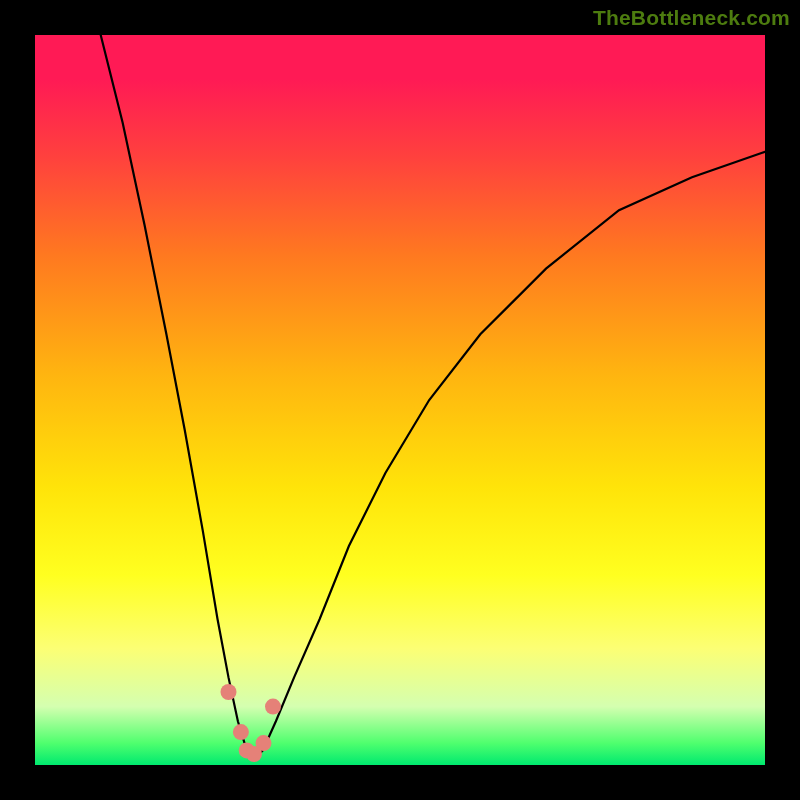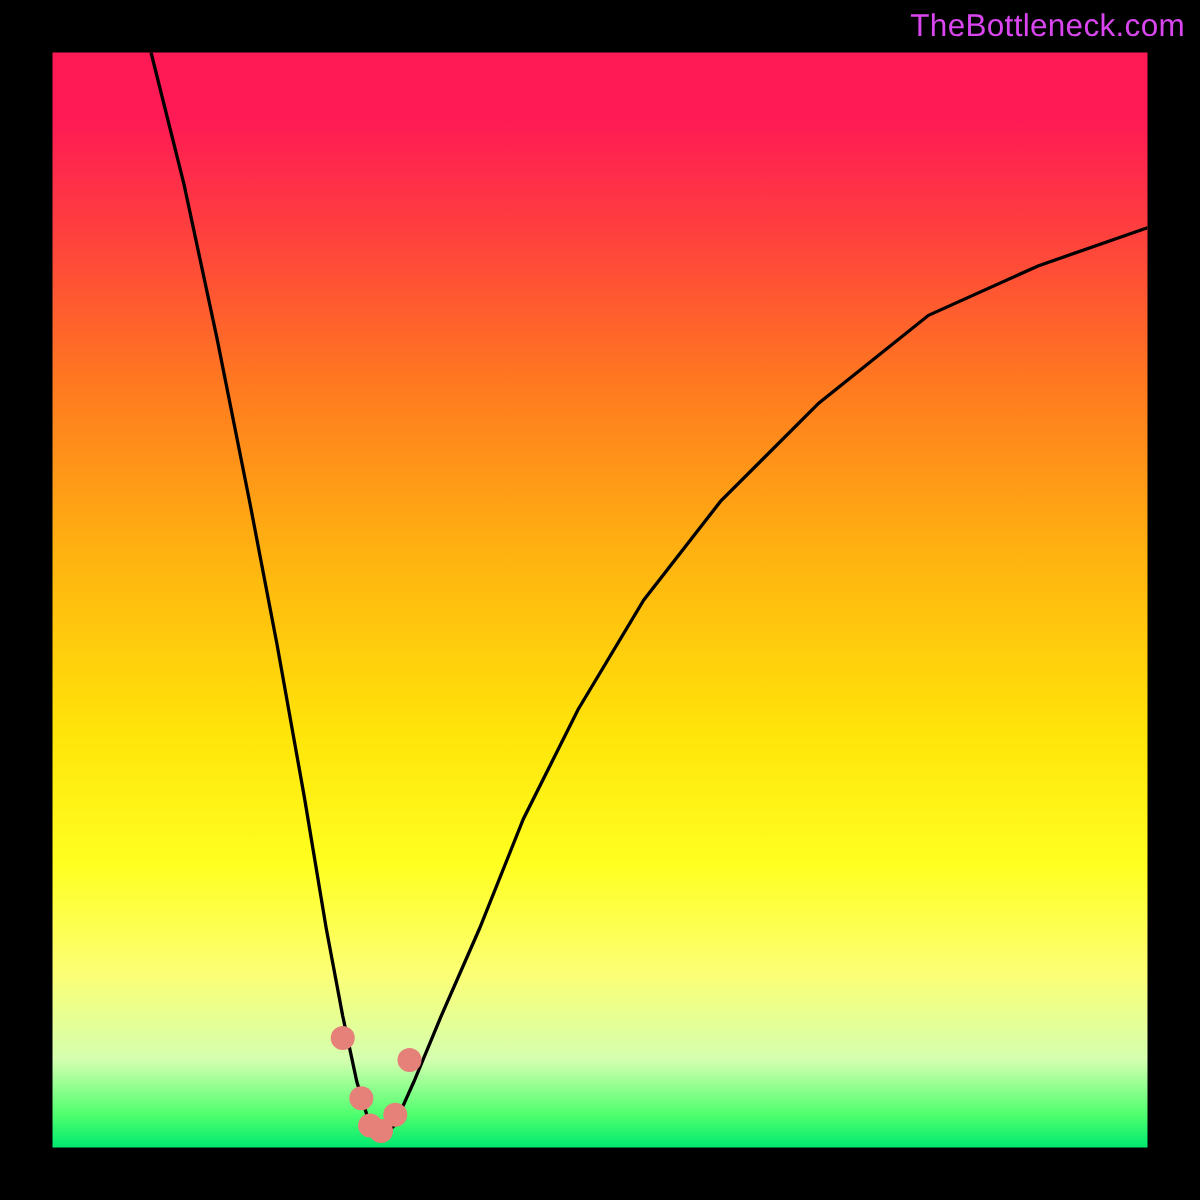--- a/index.html
+++ b/index.html
@@ -41,23 +41,23 @@
     position: absolute;
     left: 0;
     top: 0;
     width: 730px;
     height: 730px;
   }
   .watermark {
     position: absolute;
     top: 6px;
     right: 10px;
-    color: #d946ef;
+    color: #4d7c0f;
     font-size: 21px;
-    font-weight: 400;
+    font-weight: 700;
     letter-spacing: 0.2px;
   }
 </style>
 </head>
 <body>
 
 <div class="outer">
   <div class="watermark">TheBottleneck.com</div>
   <div class="plot-area">
     <svg class="overlay" viewBox="0 0 730 730" preserveAspectRatio="none">

